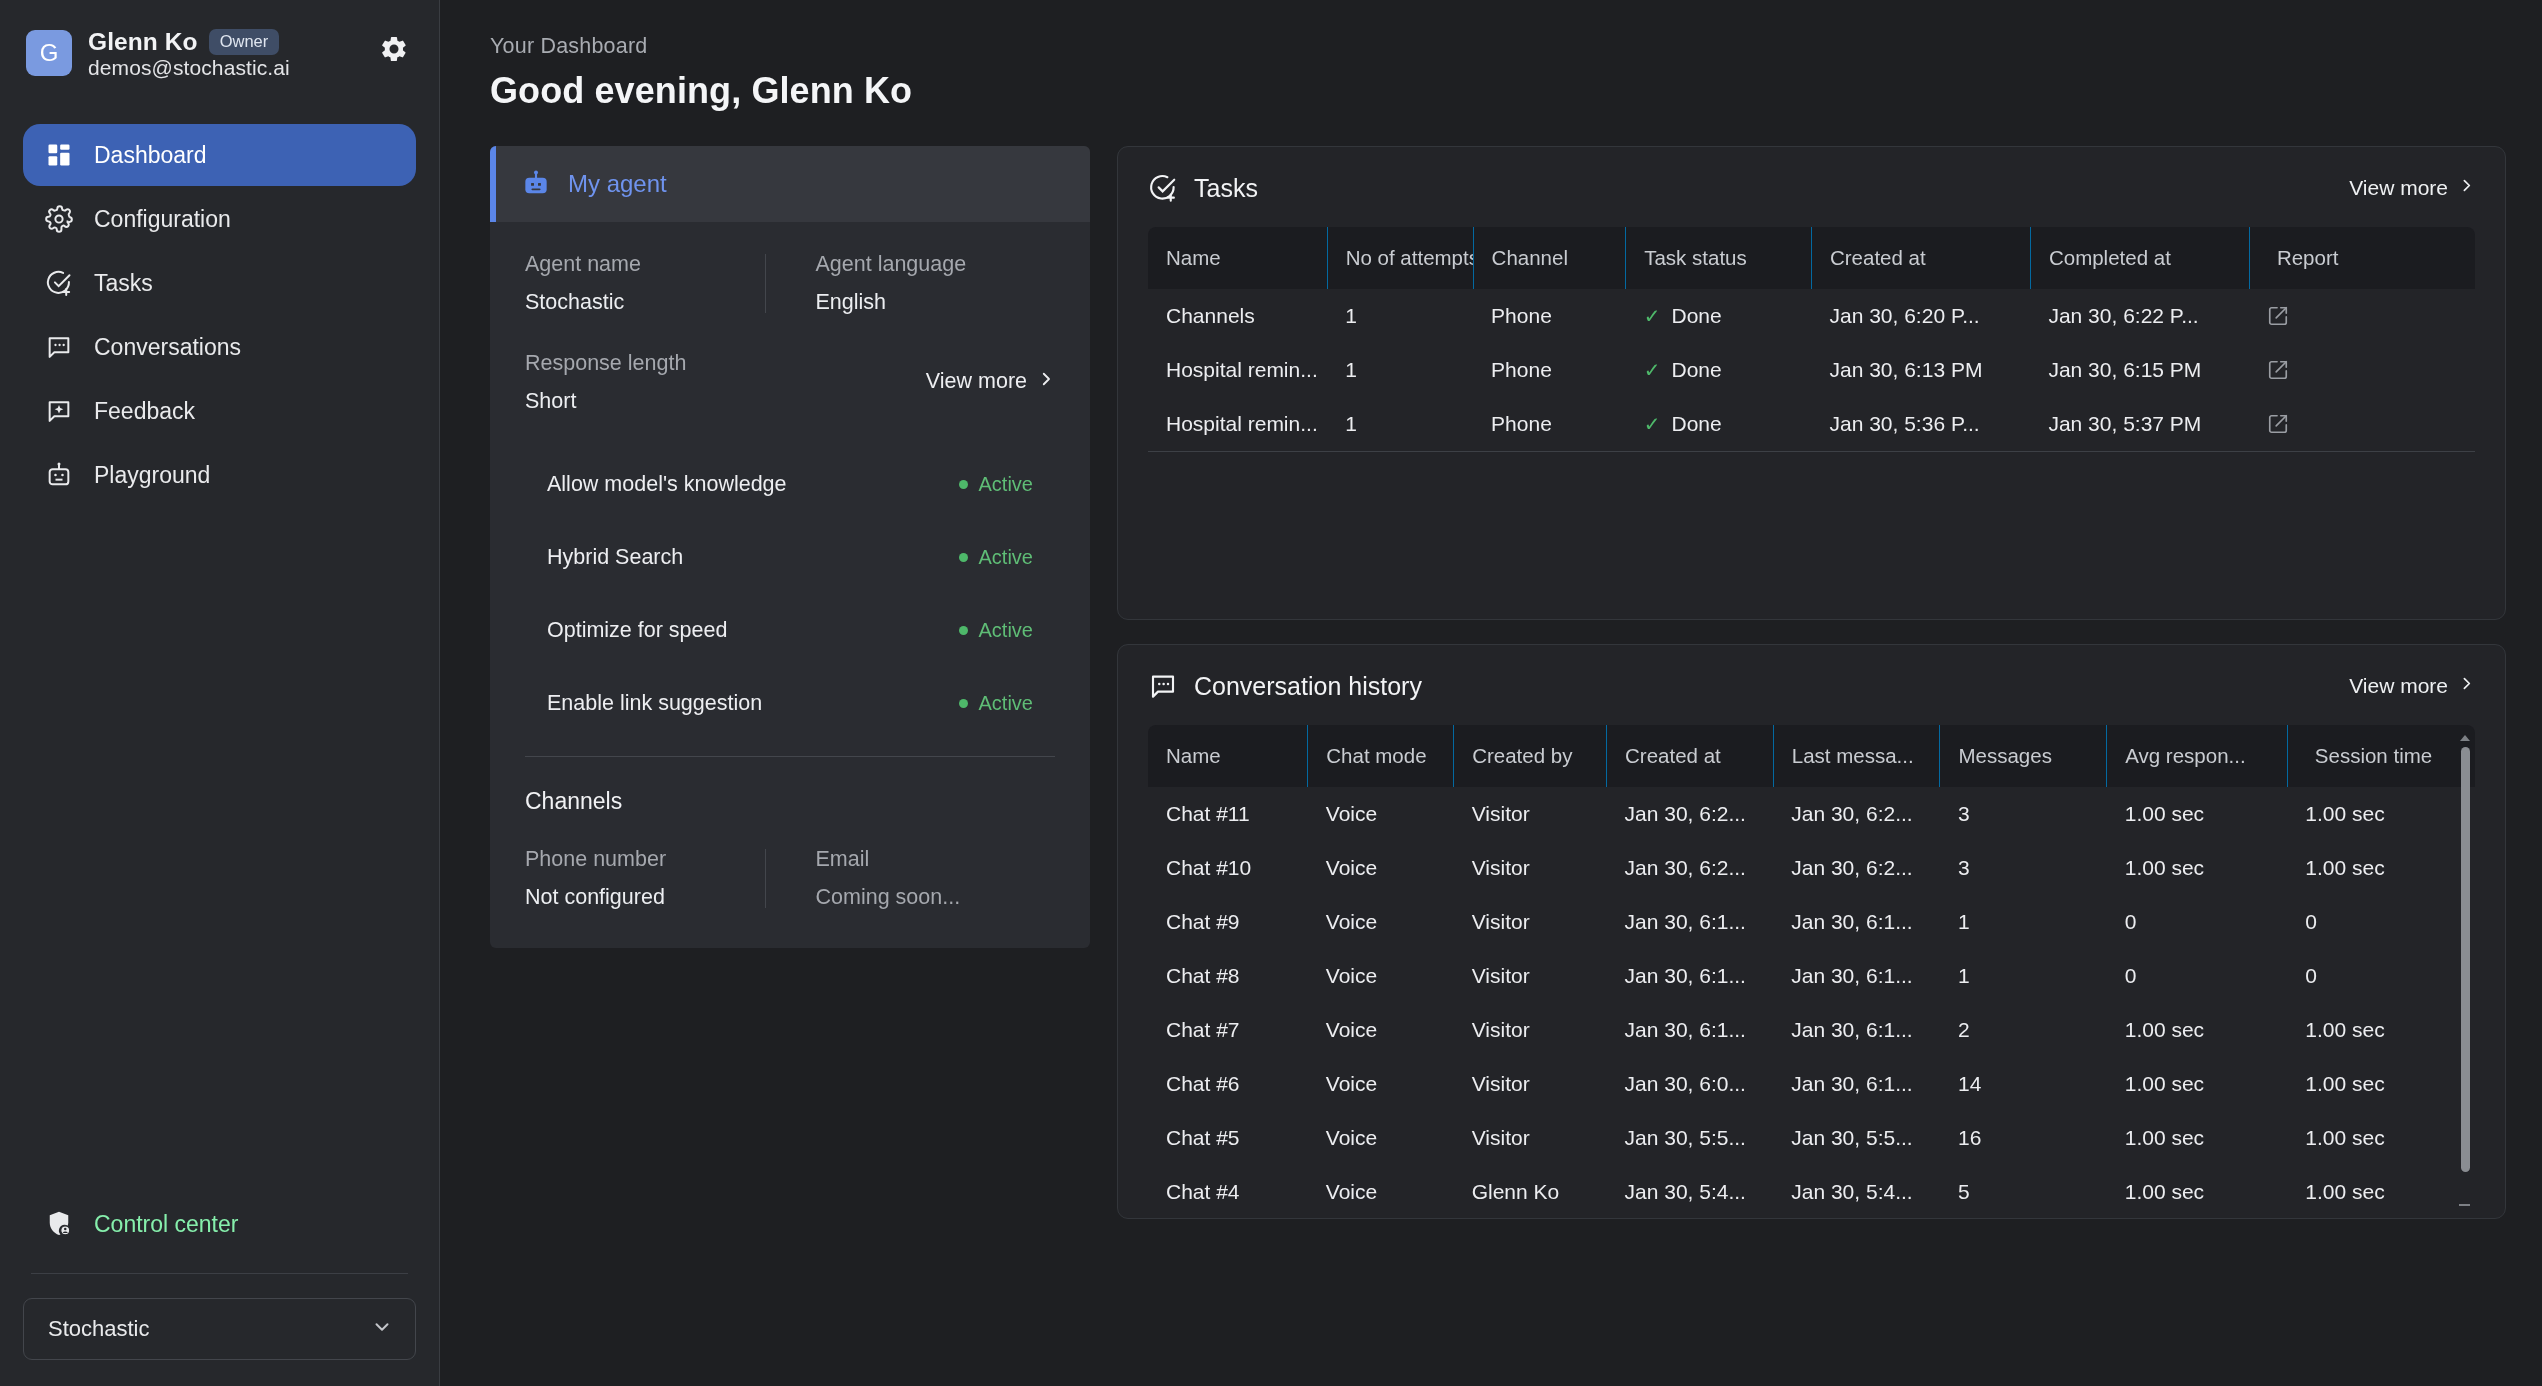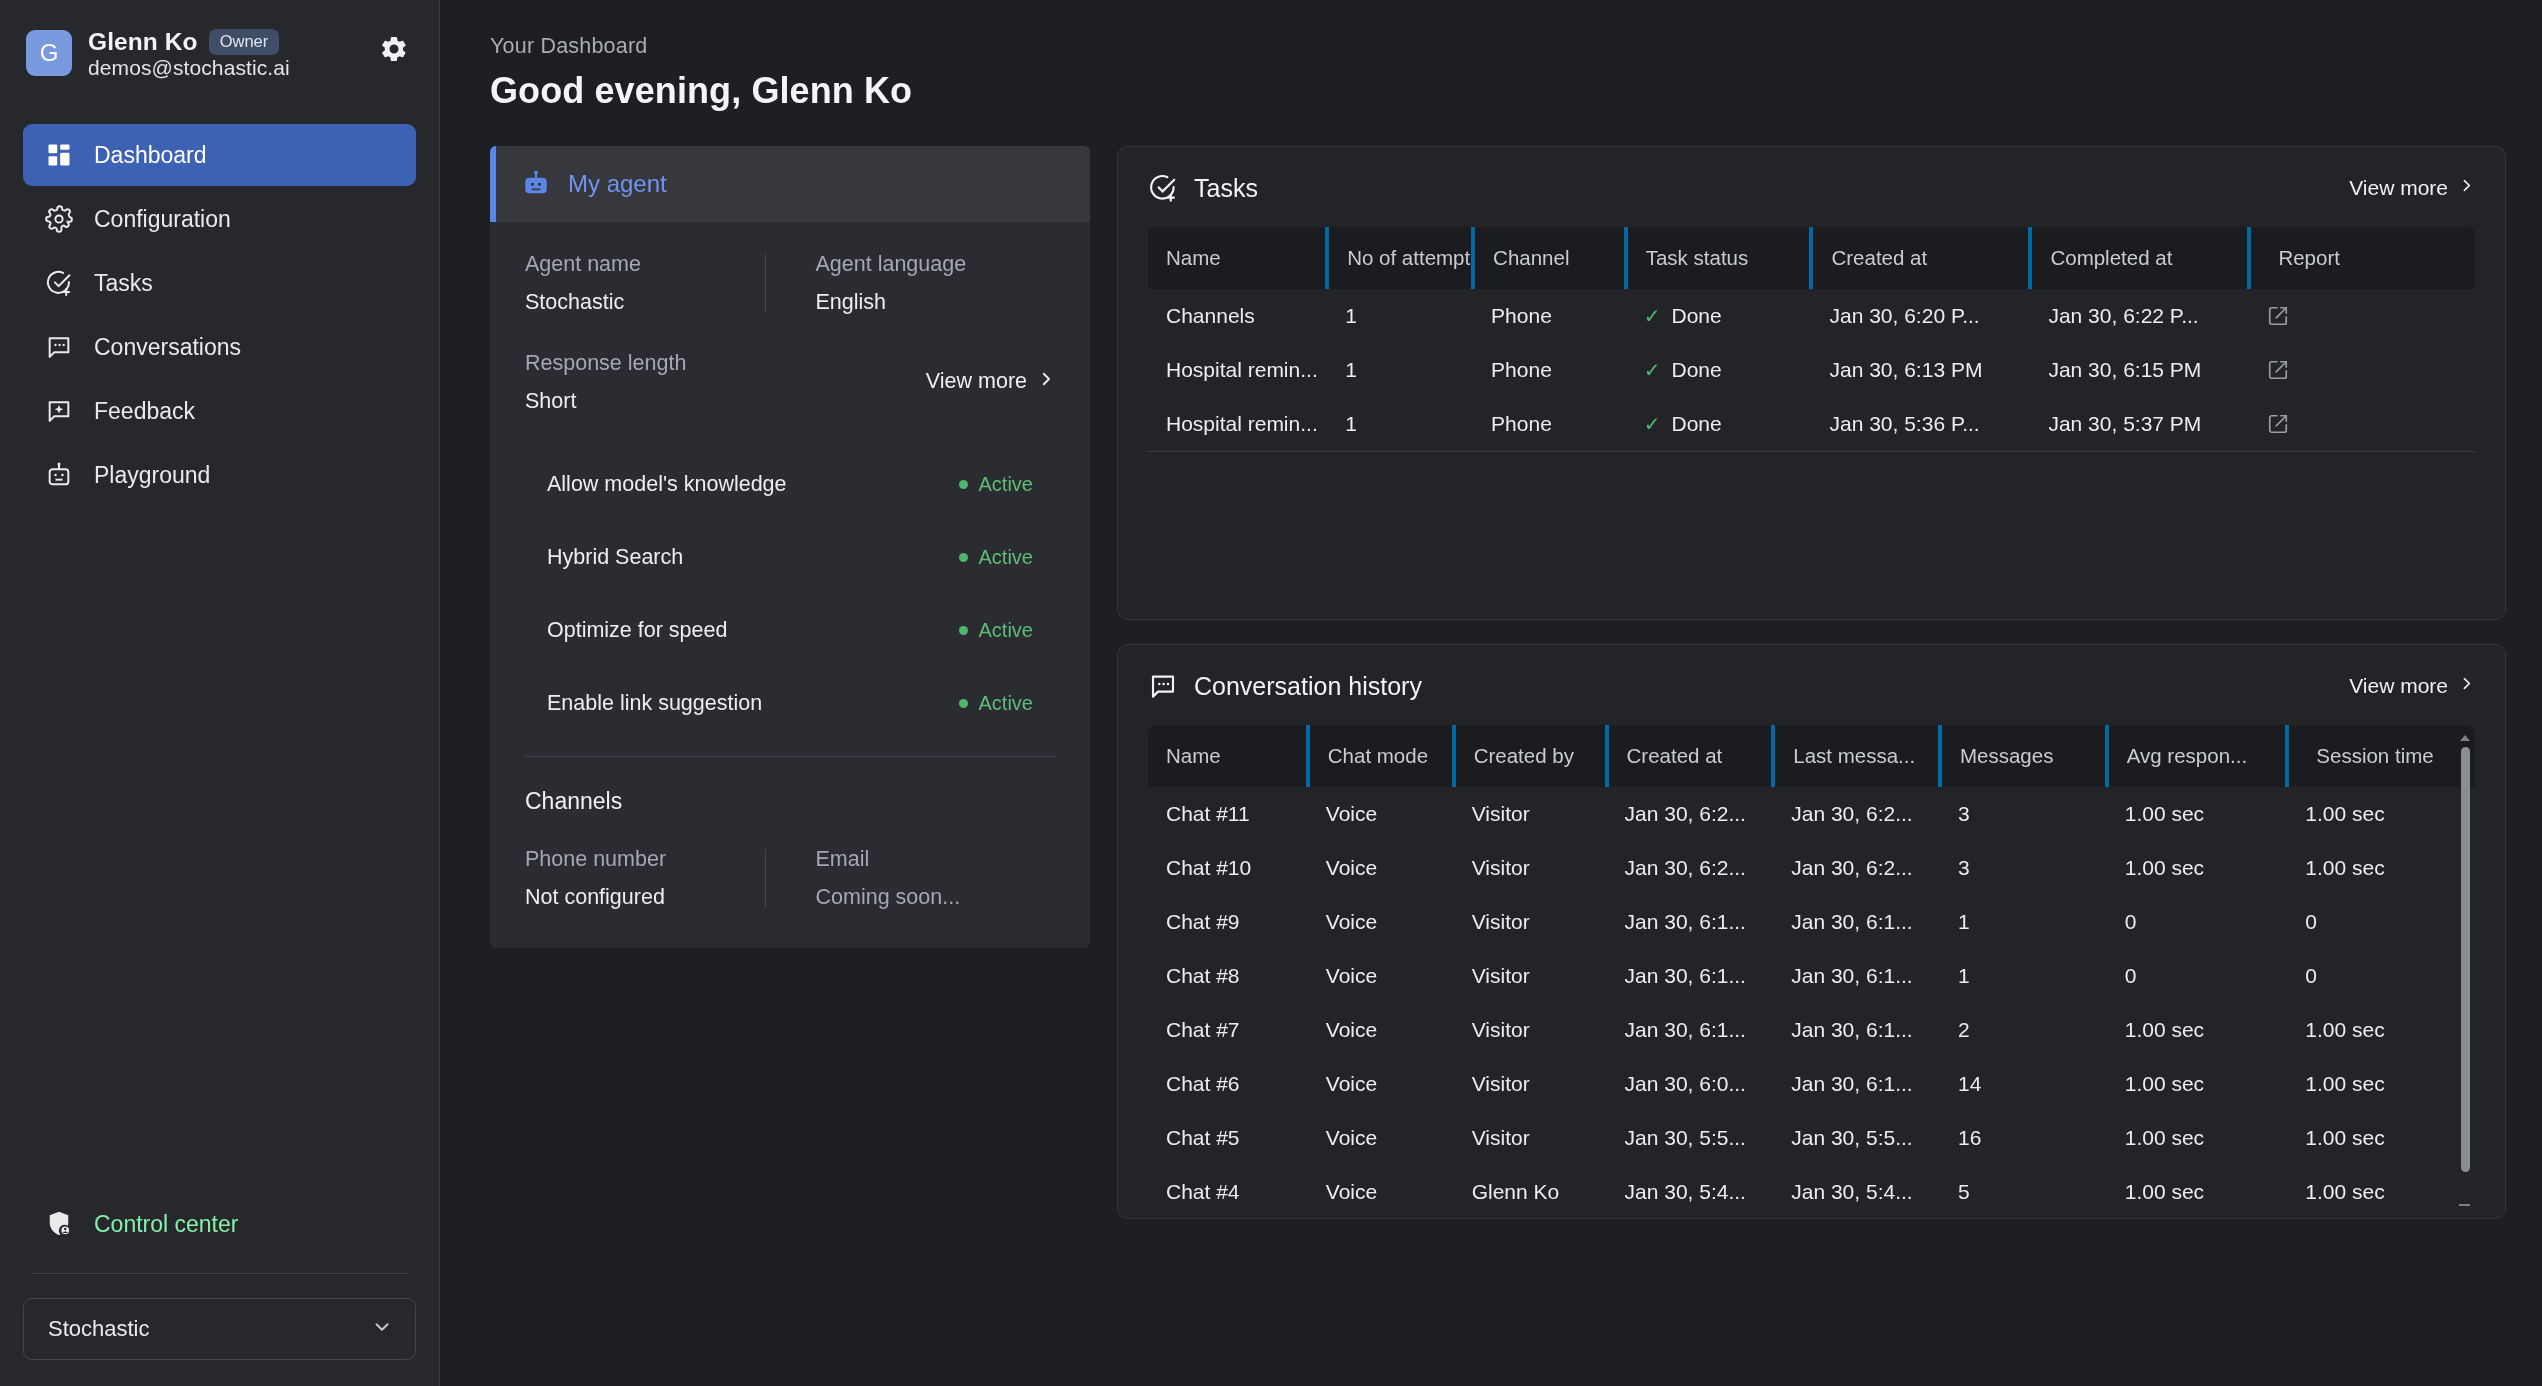--- a/index.html
+++ b/index.html
@@ -49,21 +49,21 @@
   .gear-btn svg { width: 30px; height: 30px; }
 
   .nav { margin-top: 44px; padding: 0 23px; }
   .nav-item {
     display: flex; align-items: center; gap: 20px;
     height: 62px; padding: 0 21px;
     border-radius: 9px;
     font-size: 23px; color: #e9eaec;
     margin-bottom: 2px;
   }
-  .nav-item.active { background: #3d62b4; color: #ffffff; font-weight: 400; }
+  .nav-item.active { background: #3d62b4; color: #ffffff; font-weight: 400; border-radius: 17px; }
   .nav-item .ico { width: 30px; height: 30px; display: flex; align-items: center; justify-content: center; flex: 0 0 30px; }
   .nav-item .ico svg { width: 28px; height: 28px; }
 
   .sidebar-bottom { margin-top: auto; padding: 0 23px 26px 23px; }
   .control-center {
     display: flex; align-items: center; gap: 20px;
     height: 58px; padding: 0 21px; font-size: 23px; color: #86efac;
   }
   .control-center .ico { width: 30px; height: 30px; display:flex; align-items:center; justify-content:center; flex:0 0 30px;}
   .sep { height: 1px; background: #3c3f45; margin: 20px 8px 24px 8px; }
@@ -137,21 +137,21 @@
   .panel-head .ico { width: 30px; height: 30px; display:flex; align-items:center; justify-content:center; }
   .panel-title { font-size: 25px; color: #f2f3f5; }
   .panel-view-more { margin-left: auto; display: flex; align-items: center; gap: 10px; font-size: 21px; color: #eef0f2; }
   .panel-view-more .chev { font-size: 19px; }
 
   .tbl { width: 100%; border-collapse: collapse; table-layout: fixed; }
   .tbl thead th {
     background: #1b1c20; height: 62px;
     font-size: 20.5px; font-weight: normal; color: #c9ccd1;
     text-align: left; padding: 0 0 0 18px;
-    border-right: 4px solid #0369a1;
+    border-right: 1px solid #0369a1;
     white-space: nowrap; overflow: hidden;
   }
   .tbl thead th:first-child { border-radius: 8px 0 0 0; }
   .tbl thead th:last-child { border-right: none; border-radius: 0 8px 0 0; padding-left: 27px; }
   .tbl tbody td {
     height: 54px; font-size: 21px; color: #ecedf0;
     padding: 0 0 0 18px; white-space: nowrap; overflow: hidden;
     border-bottom: none;
   }
   .tbl tbody tr.last-row td { border-bottom: 1px solid #3d4046; }

